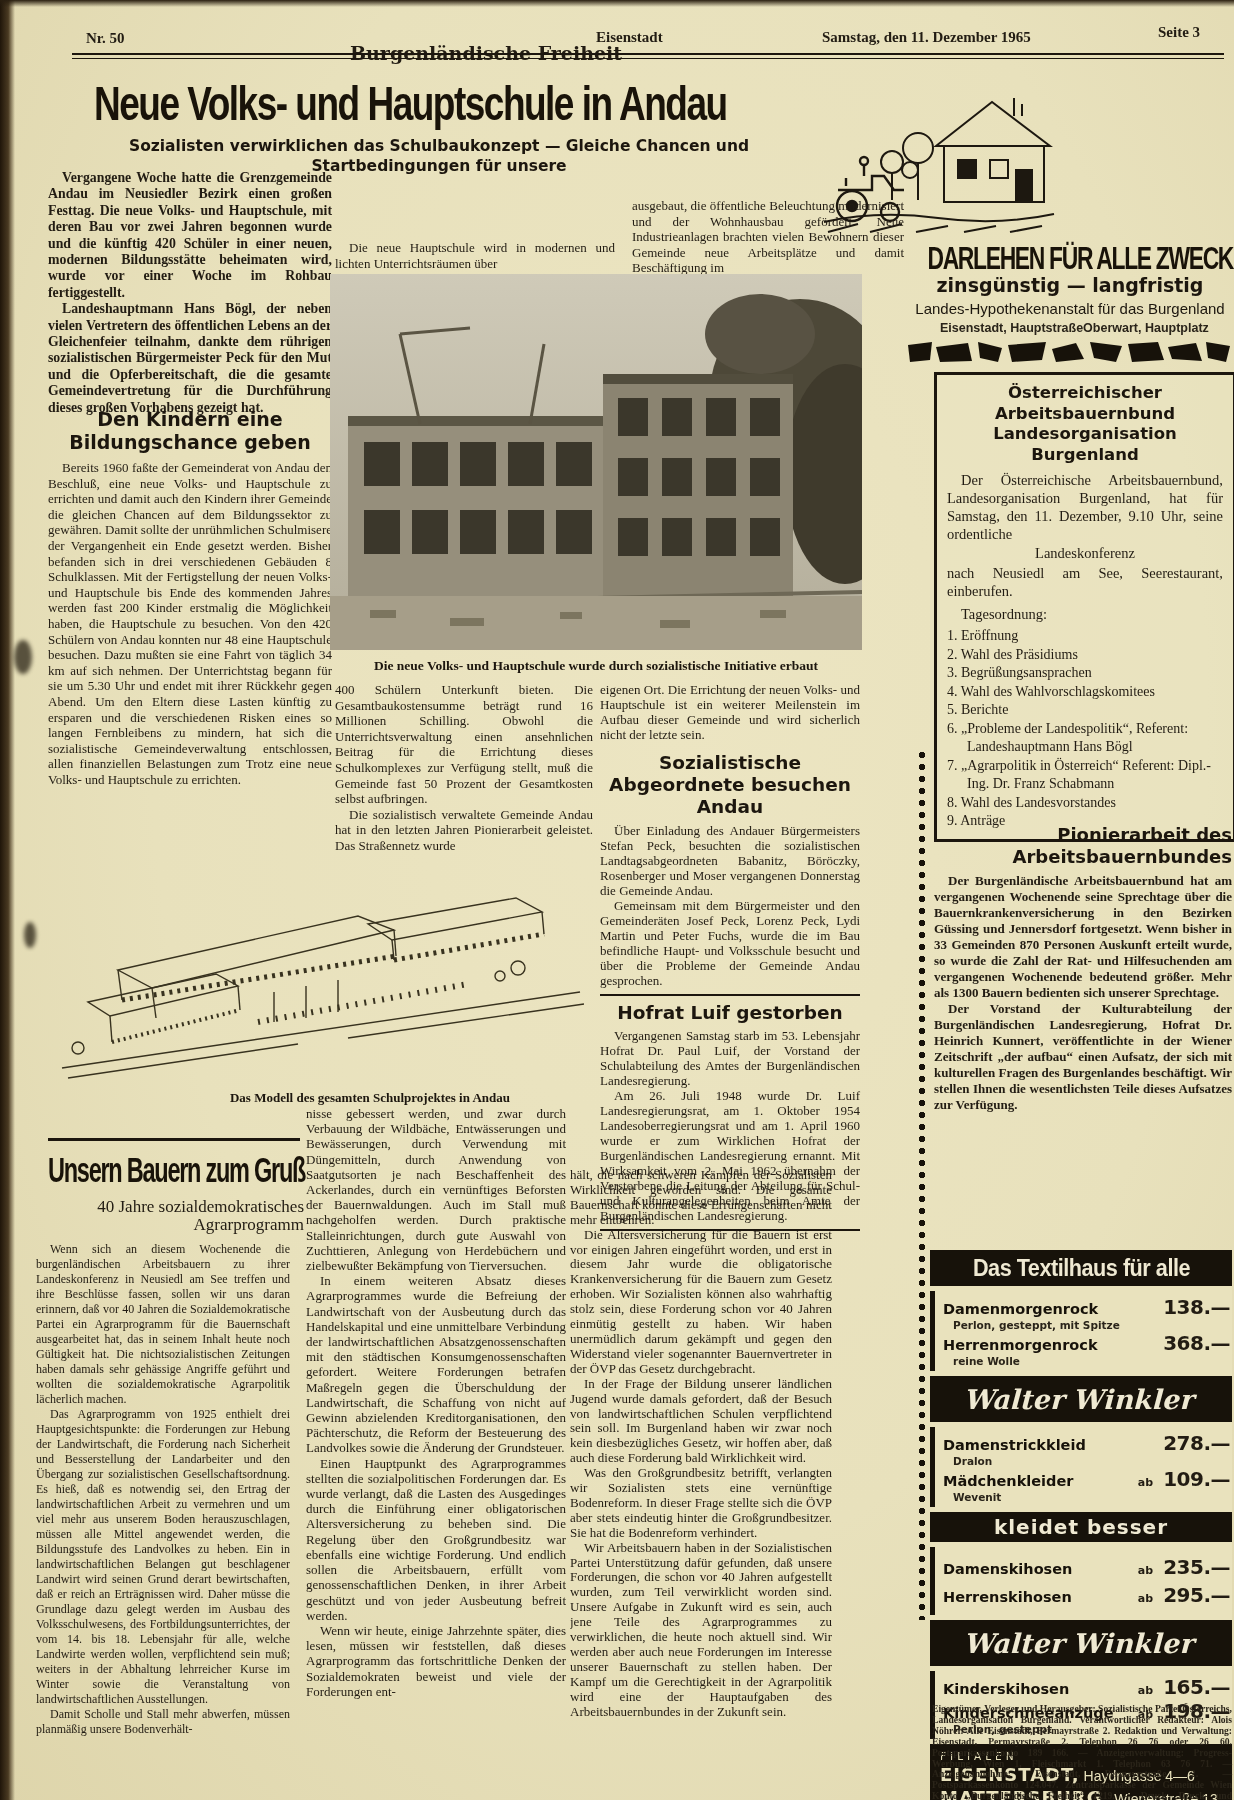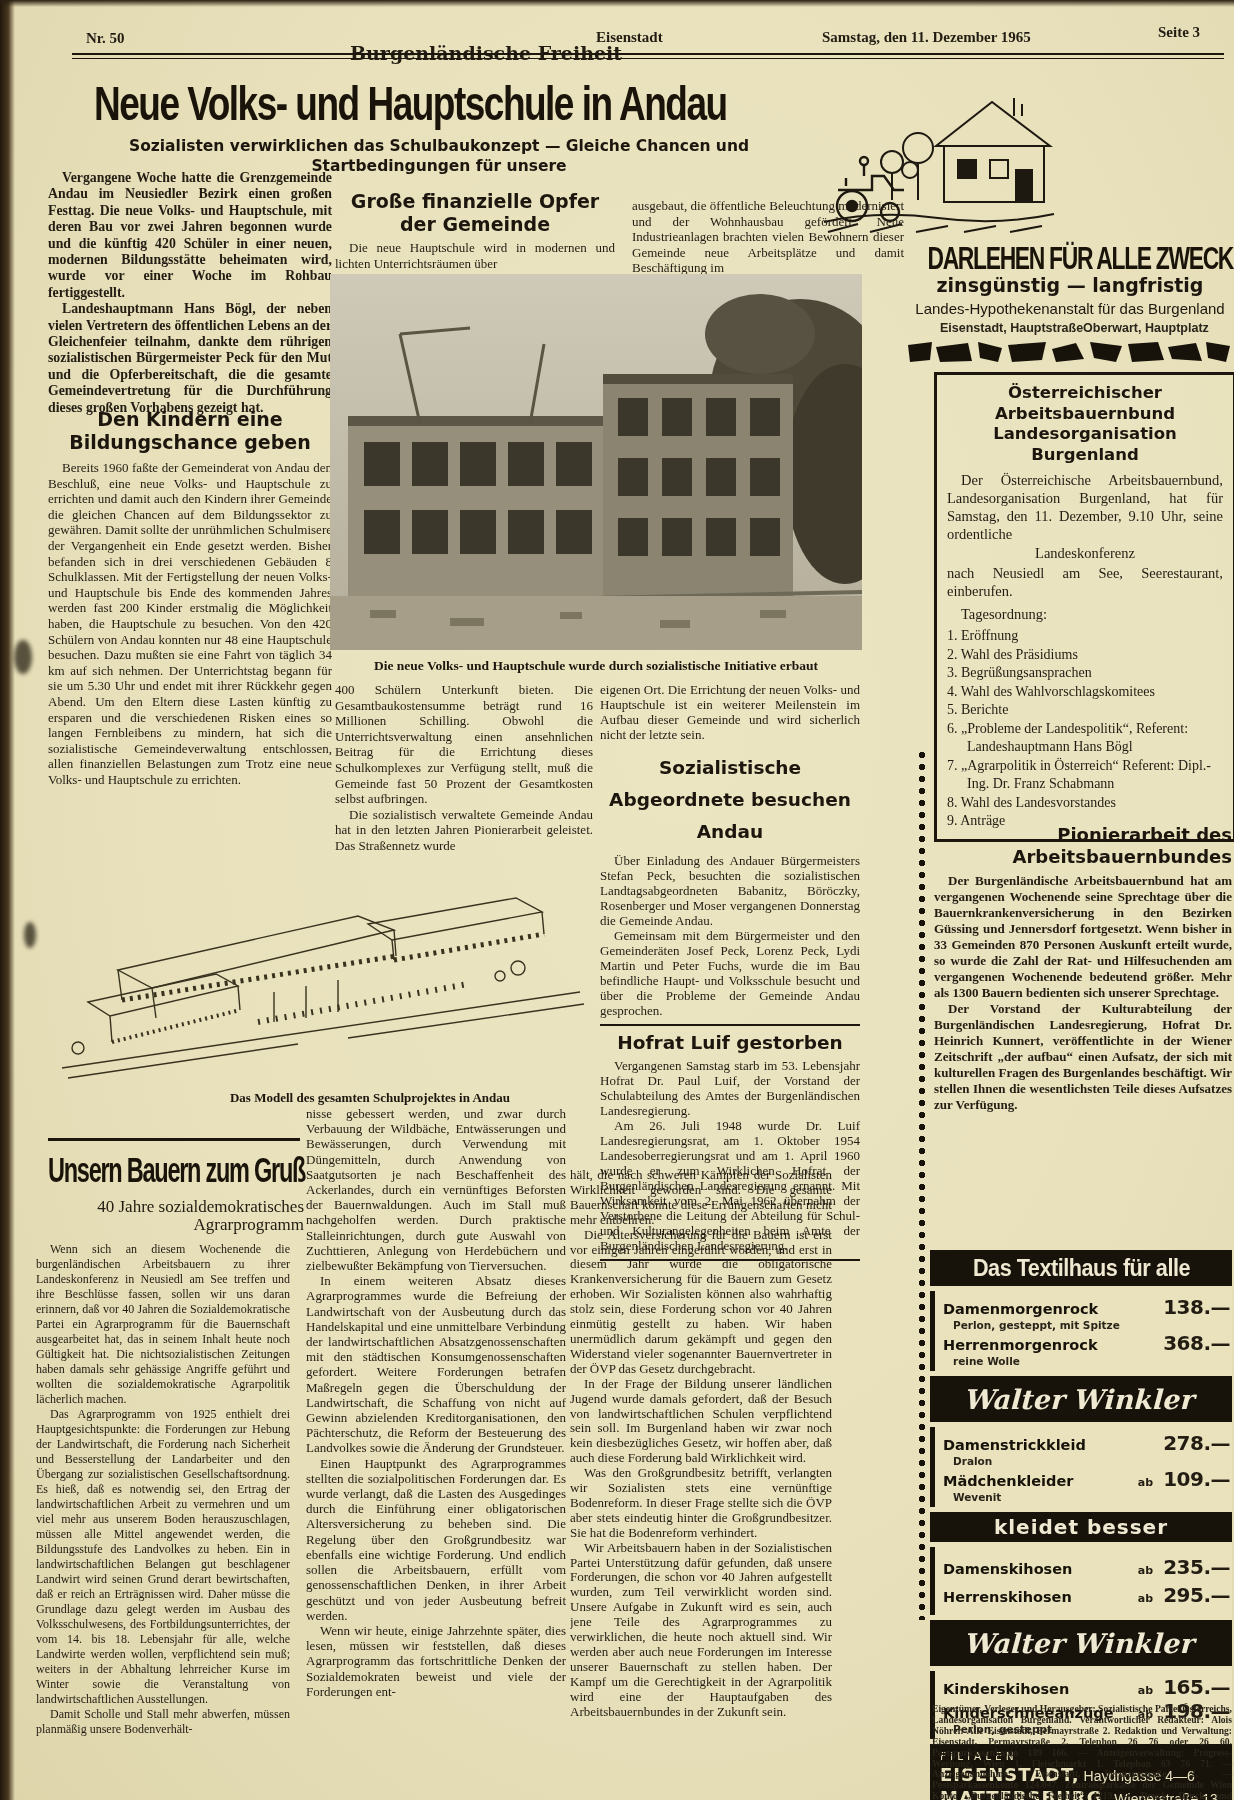--- a/index.html
+++ b/index.html
@@ -91,21 +91,20 @@
 
   <div class="abs serif-just body-13" style="left:48px;top:170px;width:284px;">
     <p class="body-bold" style="font-size:13.8px;line-height:16.4px;">Vergangene Woche hatte die Grenzgemeinde Andau im Neusiedler Bezirk einen großen Festtag. Die neue Volks- und Hauptschule, mit deren Bau vor zwei Jahren begonnen wurde und die künftig 420 Schüler in einer neuen, modernen Bildungsstätte beheimaten wird, wurde vor einer Woche im Rohbau fertiggestellt.</p>
     <p class="body-bold" style="font-size:13.8px;line-height:16.4px;">Landeshauptmann Hans Bögl, der neben vielen Vertretern des öffentlichen Lebens an der Gleichenfeier teilnahm, dankte dem rührigen sozialistischen Bürgermeister Peck für den Mut und die Opferbereitschaft, die die gesamte Gemeindevertretung für die Durchführung dieses großen Vorhabens gezeigt hat.</p>
   </div>
   <div class="abs h-sans" style="left:48px;top:408px;width:284px;font-size:19px;line-height:23px;">Den Kindern eine Bildungschance geben</div>
   <div class="abs serif-just body-13" style="left:48px;top:460px;width:284px;">
     <p>Bereits 1960 faßte der Gemeinderat von Andau den Beschluß, eine neue Volks- und Hauptschule zu errichten und damit auch den Kindern ihrer Gemeinde die gleichen Chancen auf dem Bildungssektor zu gewähren. Damit sollte der unrühmlichen Schulmisere der Vergangenheit ein Ende gesetzt werden. Bisher befanden sich in drei verschiedenen Gebäuden 8 Schulklassen. Mit der Fertigstellung der neuen Volks- und Hauptschule bis Ende des kommenden Jahres werden fast 200 Kinder erstmalig die Möglichkeit haben, die Hauptschule zu besuchen. Von den 420 Schülern von Andau konnten nur 48 eine Hauptschule besuchen. Dazu mußten sie eine Fahrt von täglich 34 km auf sich nehmen. Der Unterrichtstag begann für sie um 5.30 Uhr und endet mit ihrer Rückkehr gegen Abend. Um den Eltern diese Lasten künftig zu ersparen und die verschiedenen Risken eines so langen Fernbleibens zu mindern, hat sich die sozialistische Gemeindeverwaltung entschlossen, allen finanziellen Belastungen zum Trotz eine neue Volks- und Hauptschule zu errichten.</p>
   </div>
 
-  <div class="abs h-sans" style="left:338px;top:190px;width:274px;font-size:19px;line-height:23px;">Große finanzielle Opfer der Gemeinde</div>
   <div class="abs serif-just body-13" style="left:335px;top:240px;width:280px;">
     <p style="text-indent:14px;">Die neue Hauptschule wird in modernen und lichten Unterrichtsräumen über</p>
   </div>
   <div class="abs serif-just body-13" style="left:632px;top:198px;width:272px;">
     <p style="text-indent:0;">ausgebaut, die öffentliche Beleuchtung modernisiert und der Wohnhausbau gefördert. Neue Industrieanlagen brachten vielen Bewohnern dieser Gemeinde neue Arbeitsplätze und damit Beschäftigung im</p>
   </div>
 
   <svg class="abs" style="left:330px;top:274px;" width="532" height="376" viewBox="0 0 532 376">
     <defs>
       <linearGradient id="sky" x1="0" y1="0" x2="0" y2="1">
@@ -164,21 +163,21 @@
 
   <div class="abs serif-just body-13" style="left:335px;top:682px;width:258px;">
     <p style="text-indent:0;">400 Schülern Unterkunft bieten. Die Gesamtbaukostensumme beträgt rund 16 Millionen Schilling. Obwohl die Unterrichtsverwaltung einen ansehnlichen Beitrag für die Errichtung dieses Schulkomplexes zur Verfügung stellt, muß die Gemeinde fast 50 Prozent der Gesamtkosten selbst aufbringen.</p>
     <p>Die sozialistisch verwaltete Gemeinde Andau hat in den letzten Jahren Pionierarbeit geleistet. Das Straßennetz wurde</p>
   </div>
 
   <div class="abs flow-col" style="left:600px;top:682px;width:260px;">
     <div class="serif-just" style="font-size:13px;line-height:15px;">
       <p style="text-indent:0;">eigenen Ort. Die Errichtung der neuen Volks- und Hauptschule ist ein weiterer Meilenstein im Aufbau dieser Gemeinde und wird sicherlich nicht der letzte sein.</p>
     </div>
-    <div class="h-sans" style="font-size:18.5px;line-height:32px;margin-top:10px;">Sozialistische Abgeordnete besuchen Andau</div>
+    <div class="h-sans" style="font-size:18.5px;line-height:22px;margin-top:10px;">Sozialistische Abgeordnete besuchen Andau</div>
     <div class="serif-just" style="font-size:13px;line-height:15px;margin-top:5px;">
       <p>Über Einladung des Andauer Bürgermeisters Stefan Peck, besuchten die sozialistischen Landtagsabgeordneten Babanitz, Böröczky, Rosenberger und Moser vergangenen Donnerstag die Gemeinde Andau.</p>
       <p>Gemeinsam mit dem Bürgermeister und den Gemeinderäten Josef Peck, Lorenz Peck, Lydi Martin und Peter Fuchs, wurde die im Bau befindliche Haupt- und Volksschule besucht und über die Probleme der Gemeinde Andau gesprochen.</p>
     </div>
     <hr class="hr-black">
     <div class="h-sans" style="font-size:18.5px;line-height:22px;">Hofrat Luif gestorben</div>
     <div class="serif-just" style="font-size:13px;line-height:15px;margin-top:4px;">
       <p>Vergangenen Samstag starb im 53. Lebensjahr Hofrat Dr. Paul Luif, der Vorstand der Schulabteilung des Amtes der Burgenländischen Landesregierung.</p>
       <p>Am 26. Juli 1948 wurde Dr. Luif Landesregierungsrat, am 1. Oktober 1954 Landesoberregierungsrat und am 1. April 1960 wurde er zum Wirklichen Hofrat der Burgenländischen Landesregierung ernannt. Mit Wirksamkeit vom 2. Mai 1962 übernahm der Verstorbene die Leitung der Abteilung für Schul- und Kulturangelegenheiten beim Amte der Burgenländischen Landesregierung.</p>
     </div>

